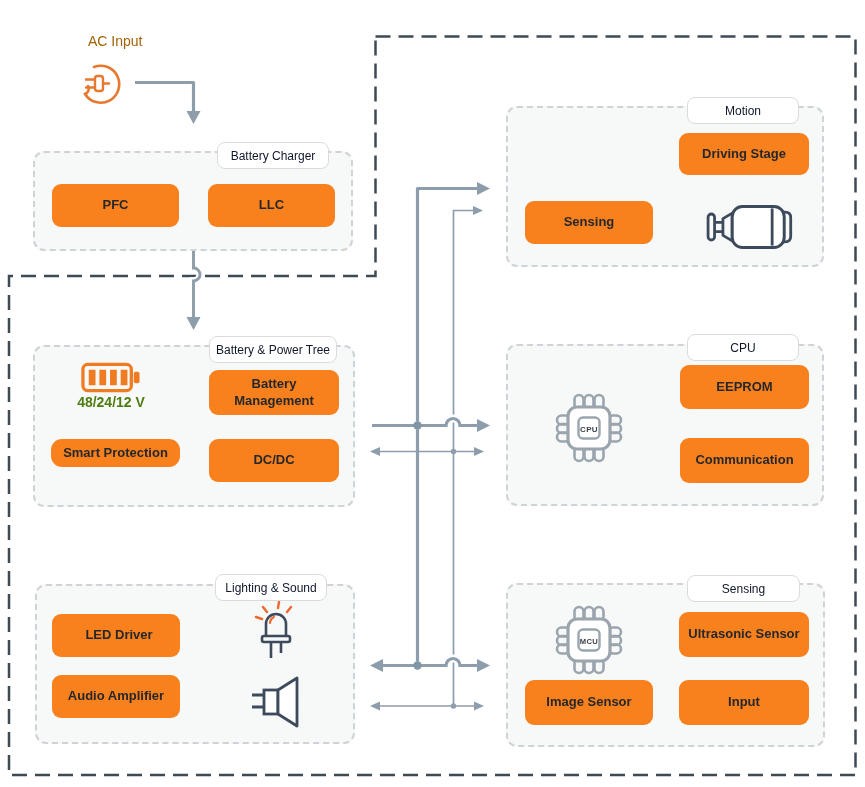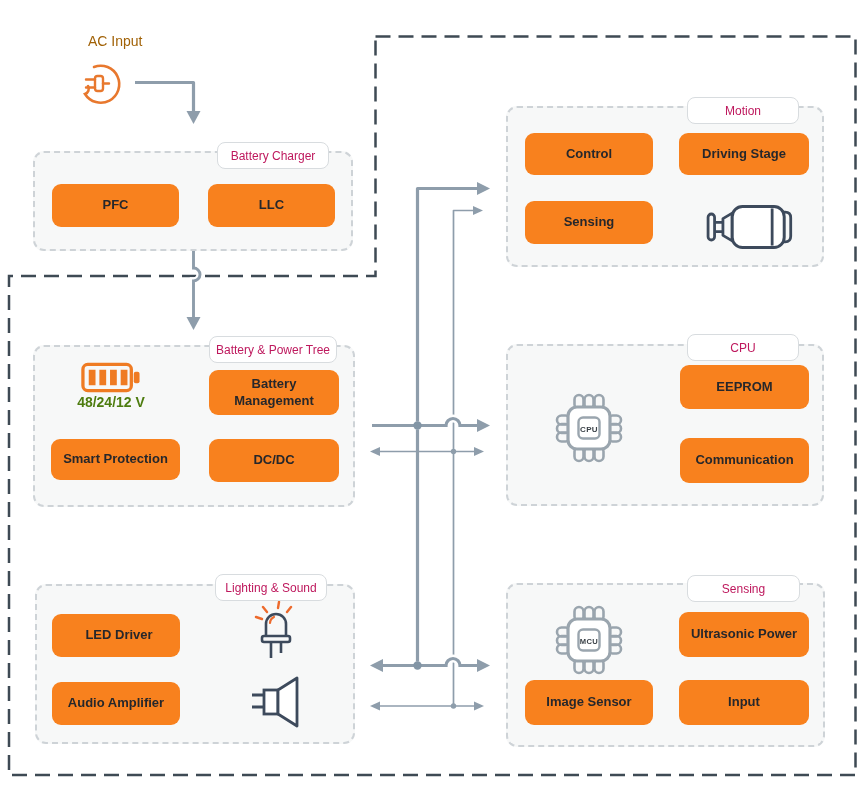--- a/index.html
+++ b/index.html
@@ -9,21 +9,21 @@
     position:relative; width:865px; height:787px; background:#ffffff; overflow:hidden;
   }
   #connector-layer { position:absolute; left:0; top:0; pointer-events:none; }
   .group {
     position:absolute; background:#f7f8f8;
     border:2px dashed #ced3d7; border-radius:11px;
   }
   .tab {
     position:absolute; background:#ffffff; border:1.5px solid #d8dcdf; border-radius:8px;
     display:flex; align-items:center; justify-content:center;
-    font-size:12px; color:#be185d; height:27px; z-index:3; white-space:nowrap;
+    font-size:12px; color:#0f172a; height:27px; z-index:3; white-space:nowrap;
   }
   .btn {
     position:absolute; background:#f8811e; border-radius:9px;
     display:flex; align-items:center; justify-content:center; text-align:center;
     font-size:13px; font-weight:600; color:#26272b; line-height:1.25; padding:2px 6px;
   }
   .icon { position:absolute; }
   .ac-label {
     position:absolute; left:88px; top:33px; font-size:14px; font-weight:400; color:#a16207;
   }
@@ -96,45 +96,44 @@
     <svg class="icon" style="left:46px; top:15px;" width="60" height="31" viewBox="0 0 62 32">
       <rect x="2" y="2.5" width="50" height="27" rx="5" fill="none" stroke="#ef7b23" stroke-width="3.4"></rect>
       <rect x="54.5" y="10" width="6" height="12" rx="2" fill="#ef7b23"></rect>
       <rect x="8" y="8" width="7" height="16" fill="#ef7b23"></rect>
       <rect x="19" y="8" width="7" height="16" fill="#ef7b23"></rect>
       <rect x="30" y="8" width="7" height="16" fill="#ef7b23"></rect>
       <rect x="41" y="8" width="7" height="16" fill="#ef7b23"></rect>
     </svg>
     <div class="volt-label" style="left:26px; top:47px;">48/24/12 V</div>
     <div class="btn" style="left:174px; top:23px; width:130px; height:45px;">Battery Management</div>
-    <div class="btn" style="left:16px; top:92px; width:129px; height:41px;">Smart Protection</div>
+    <div class="btn" style="left:16px; top:92px; width:129px; height:28px;border-radius:11px;">Smart Protection</div>
     <div class="btn" style="left:174px; top:92px; width:130px; height:43px;">DC/DC</div>
   </div>
 
   <div class="group" style="left:35px; top:584px; width:320px; height:160px;">
     <div class="tab" style="right:26px; top:-12px; width:112px;">Lighting &amp; Sound</div>
     <div class="btn" style="left:15px; top:28px; width:128px; height:43px;padding-left:12px;">LED Driver</div>
-    <div class="btn" style="left:15px; top:96px; width:128px; height:43px;">Audio Amplifier</div>
+    <div class="btn" style="left:15px; top:89px; width:128px; height:43px;">Audio Amplifier</div>
     <svg class="icon" style="left:216px; top:15px;" width="46" height="60" viewBox="0 0 46 60">
       <path d="M13 35 V23 A10 10 0 0 1 33 23 V35" fill="none" stroke="#3d4a5c" stroke-width="2.6" stroke-linejoin="round"></path>
       <rect x="9" y="35" width="28" height="6" rx="2" fill="none" stroke="#3d4a5c" stroke-width="2.6"></rect>
       <path d="M18 41 V57 M28 41 V52" fill="none" stroke="#3d4a5c" stroke-width="2.6"></path>
       <path d="M17 22 A7 7 0 0 1 21 16" fill="none" stroke="#ed6a2c" stroke-width="2.2" stroke-linecap="round"></path>
       <path d="M10 6 L14 11 M26 1 L25 7 M38 6 L34 11 M3 16 L9 18" fill="none" stroke="#ed6a2c" stroke-width="2.4" stroke-linecap="round"></path>
     </svg>
     <svg class="icon" style="left:213px; top:89px;" width="52" height="54" viewBox="0 0 52 54">
       <path d="M2 20 H14 M2 32 H14" stroke="#3d4a5c" stroke-width="2.8"></path>
       <rect x="14" y="15" width="14" height="24" fill="#ffffff" stroke="#3d4a5c" stroke-width="2.8"></rect>
       <path d="M28 15 L47 3 V51 L28 39 Z" fill="#ffffff" stroke="#3d4a5c" stroke-width="2.8" stroke-linejoin="round"></path>
     </svg>
   </div>
 
   <div class="group" style="left:506px; top:106px; width:318px; height:161px;">
     <div class="tab" style="right:23px; top:-11px; width:112px;">Motion</div>
-    <div class="btn" style="left:17px; top:25px; width:128px; height:42px;">Control</div>
     <div class="btn" style="left:171px; top:25px; width:130px; height:42px;">Driving Stage</div>
     <div class="btn" style="left:17px; top:93px; width:128px; height:43px;">Sensing</div>
     <svg class="icon" style="left:194px; top:93px;" width="92" height="52" viewBox="0 0 94 56">
       <rect x="4" y="14" width="7" height="28" rx="3.5" fill="none" stroke="#3d4a5c" stroke-width="3"></rect>
       <path d="M11 23 H20 M11 33 H20" stroke="#3d4a5c" stroke-width="3"></path>
       <path d="M20 19 L30 13 V43 L20 37 Z" fill="none" stroke="#3d4a5c" stroke-width="3" stroke-linejoin="round"></path>
       <rect x="30" y="6" width="56" height="44" rx="11" fill="#ffffff" stroke="#3d4a5c" stroke-width="3.2"></rect>
       <path d="M73 8 V48" stroke="#3d4a5c" stroke-width="3"></path>
       <path d="M85 12 H87 Q93 12 93 18 V38 Q93 44 87 44 H85" fill="none" stroke="#3d4a5c" stroke-width="3"></path>
     </svg>
@@ -179,18 +178,18 @@
           <rect x="5" y="36" width="13" height="9" rx="4.5"></rect>
           <rect x="5" y="44.5" width="13" height="9" rx="4.5"></rect>
         <rect x="56" y="27.5" width="13" height="9" rx="4.5"></rect>
           <rect x="56" y="36" width="13" height="9" rx="4.5"></rect>
           <rect x="56" y="44.5" width="13" height="9" rx="4.5"></rect>
       </g>
       <rect x="16" y="19" width="42" height="42" rx="9" fill="#ffffff" stroke="#9aa5ae" stroke-width="3.2"></rect>
       <rect x="26.5" y="29.5" width="21" height="21" rx="4.5" fill="#ffffff" stroke="#9aa5ae" stroke-width="2.4"></rect>
       <text class="chip-text" x="37" y="43.5" font-size="7.6" text-anchor="middle">MCU</text>
     </svg>
-    <div class="btn" style="left:171px; top:27px; width:130px; height:45px;">Ultrasonic Power</div>
+    <div class="btn" style="left:171px; top:27px; width:130px; height:45px;">Ultrasonic Sensor</div>
     <div class="btn" style="left:17px; top:95px; width:128px; height:45px;">Image Sensor</div>
     <div class="btn" style="left:171px; top:95px; width:130px; height:45px;">Input</div>
   </div>
 
 </div>
 
 </body></html>

